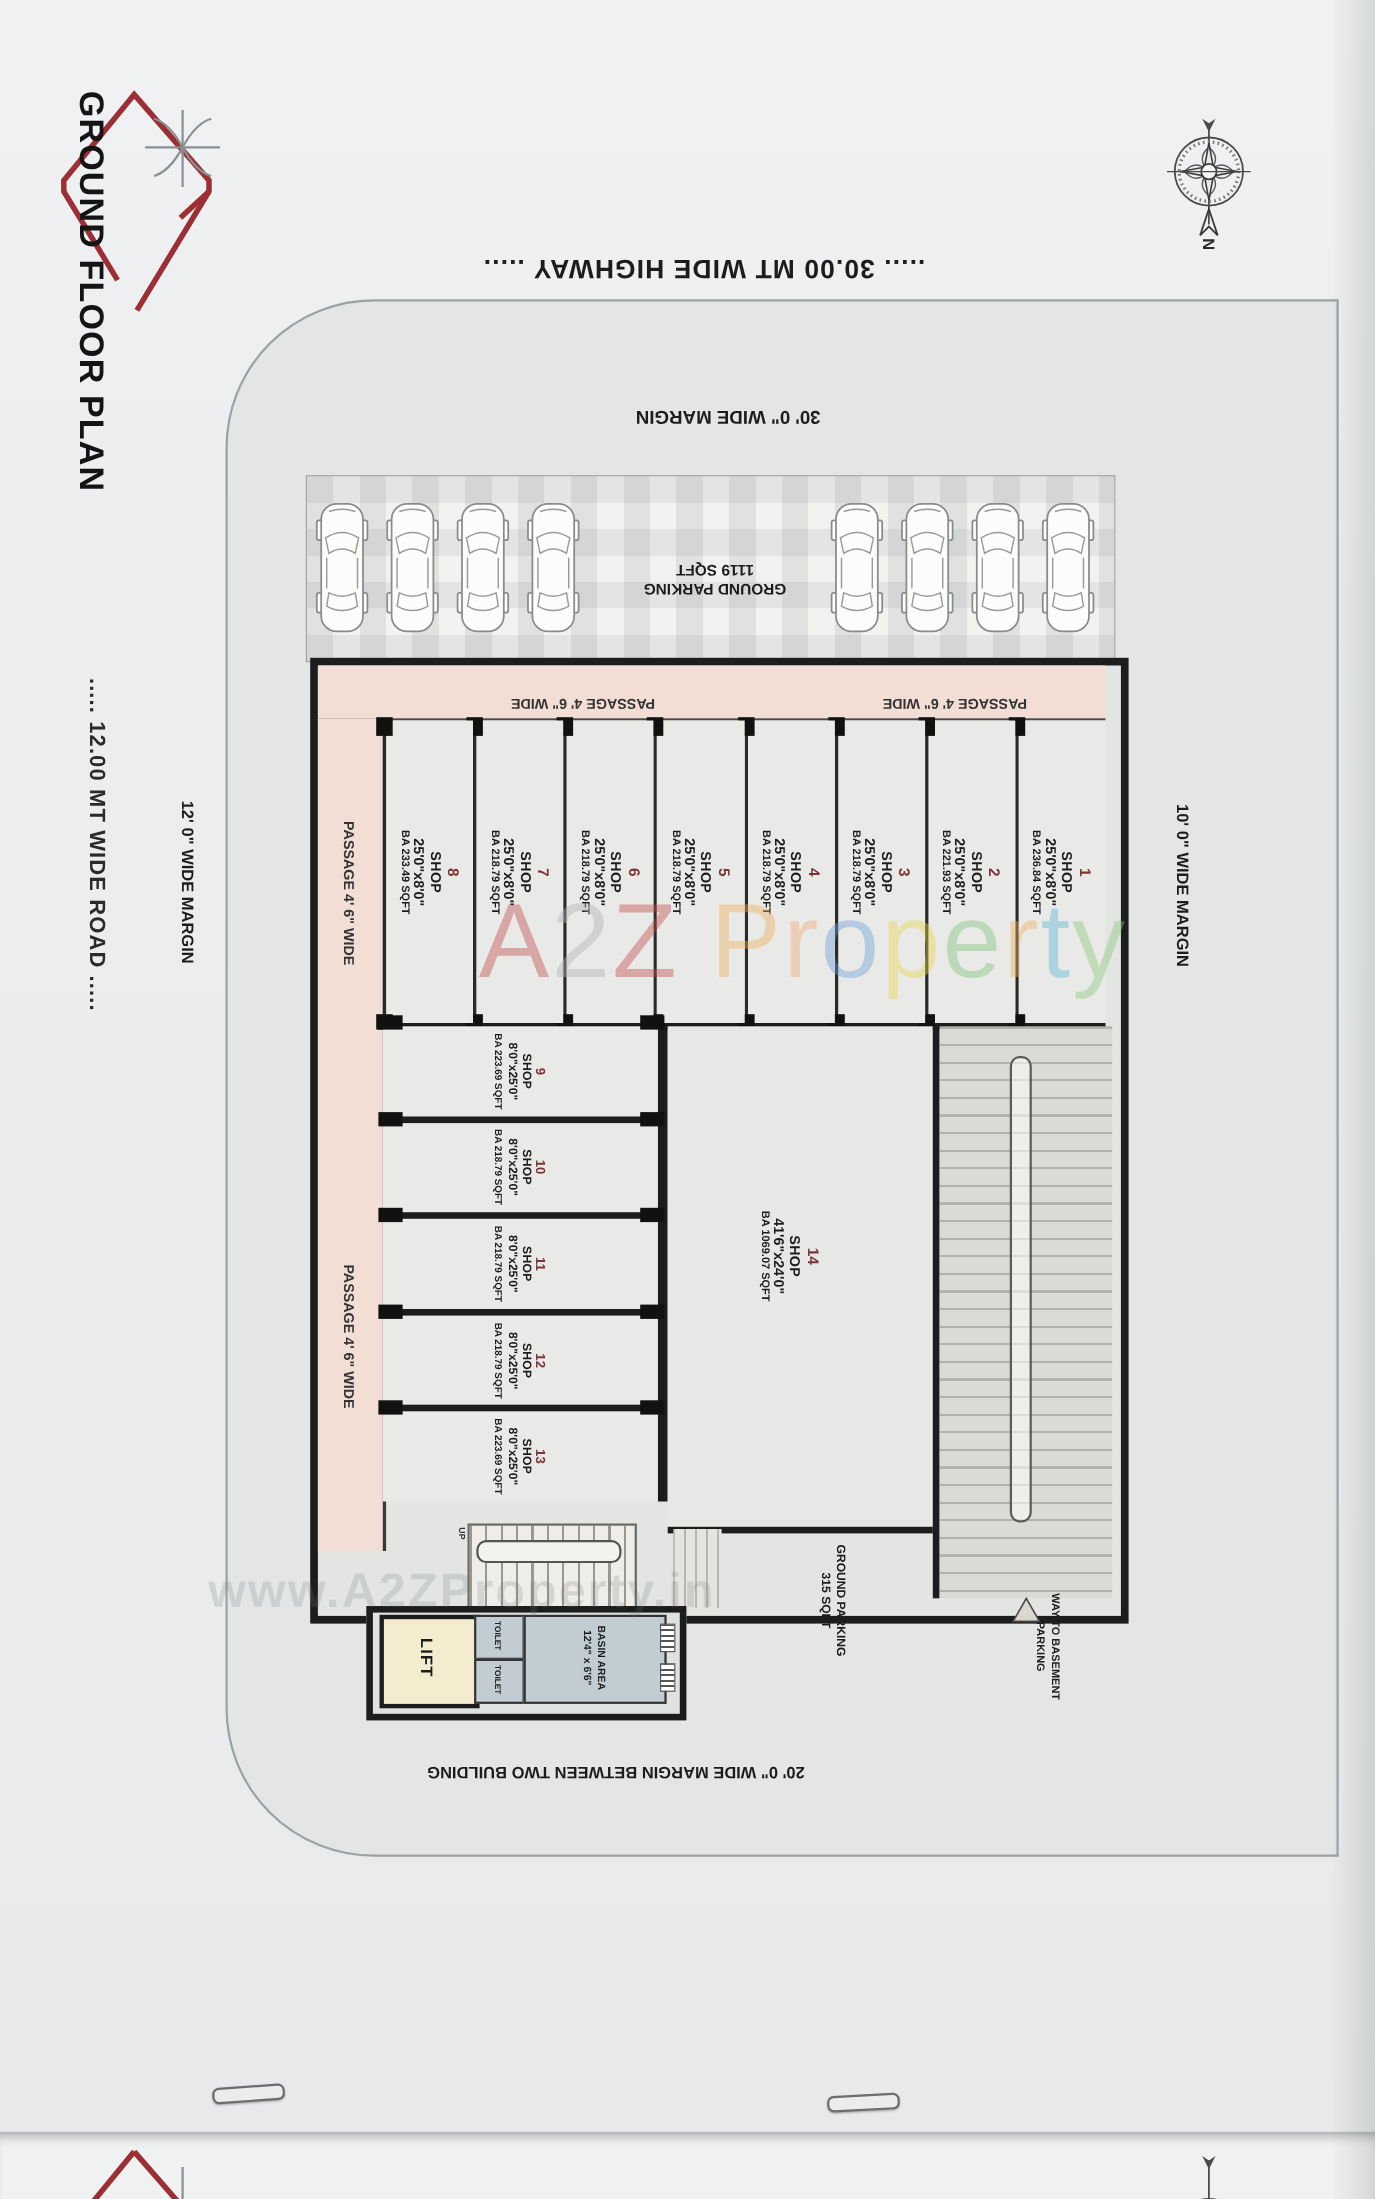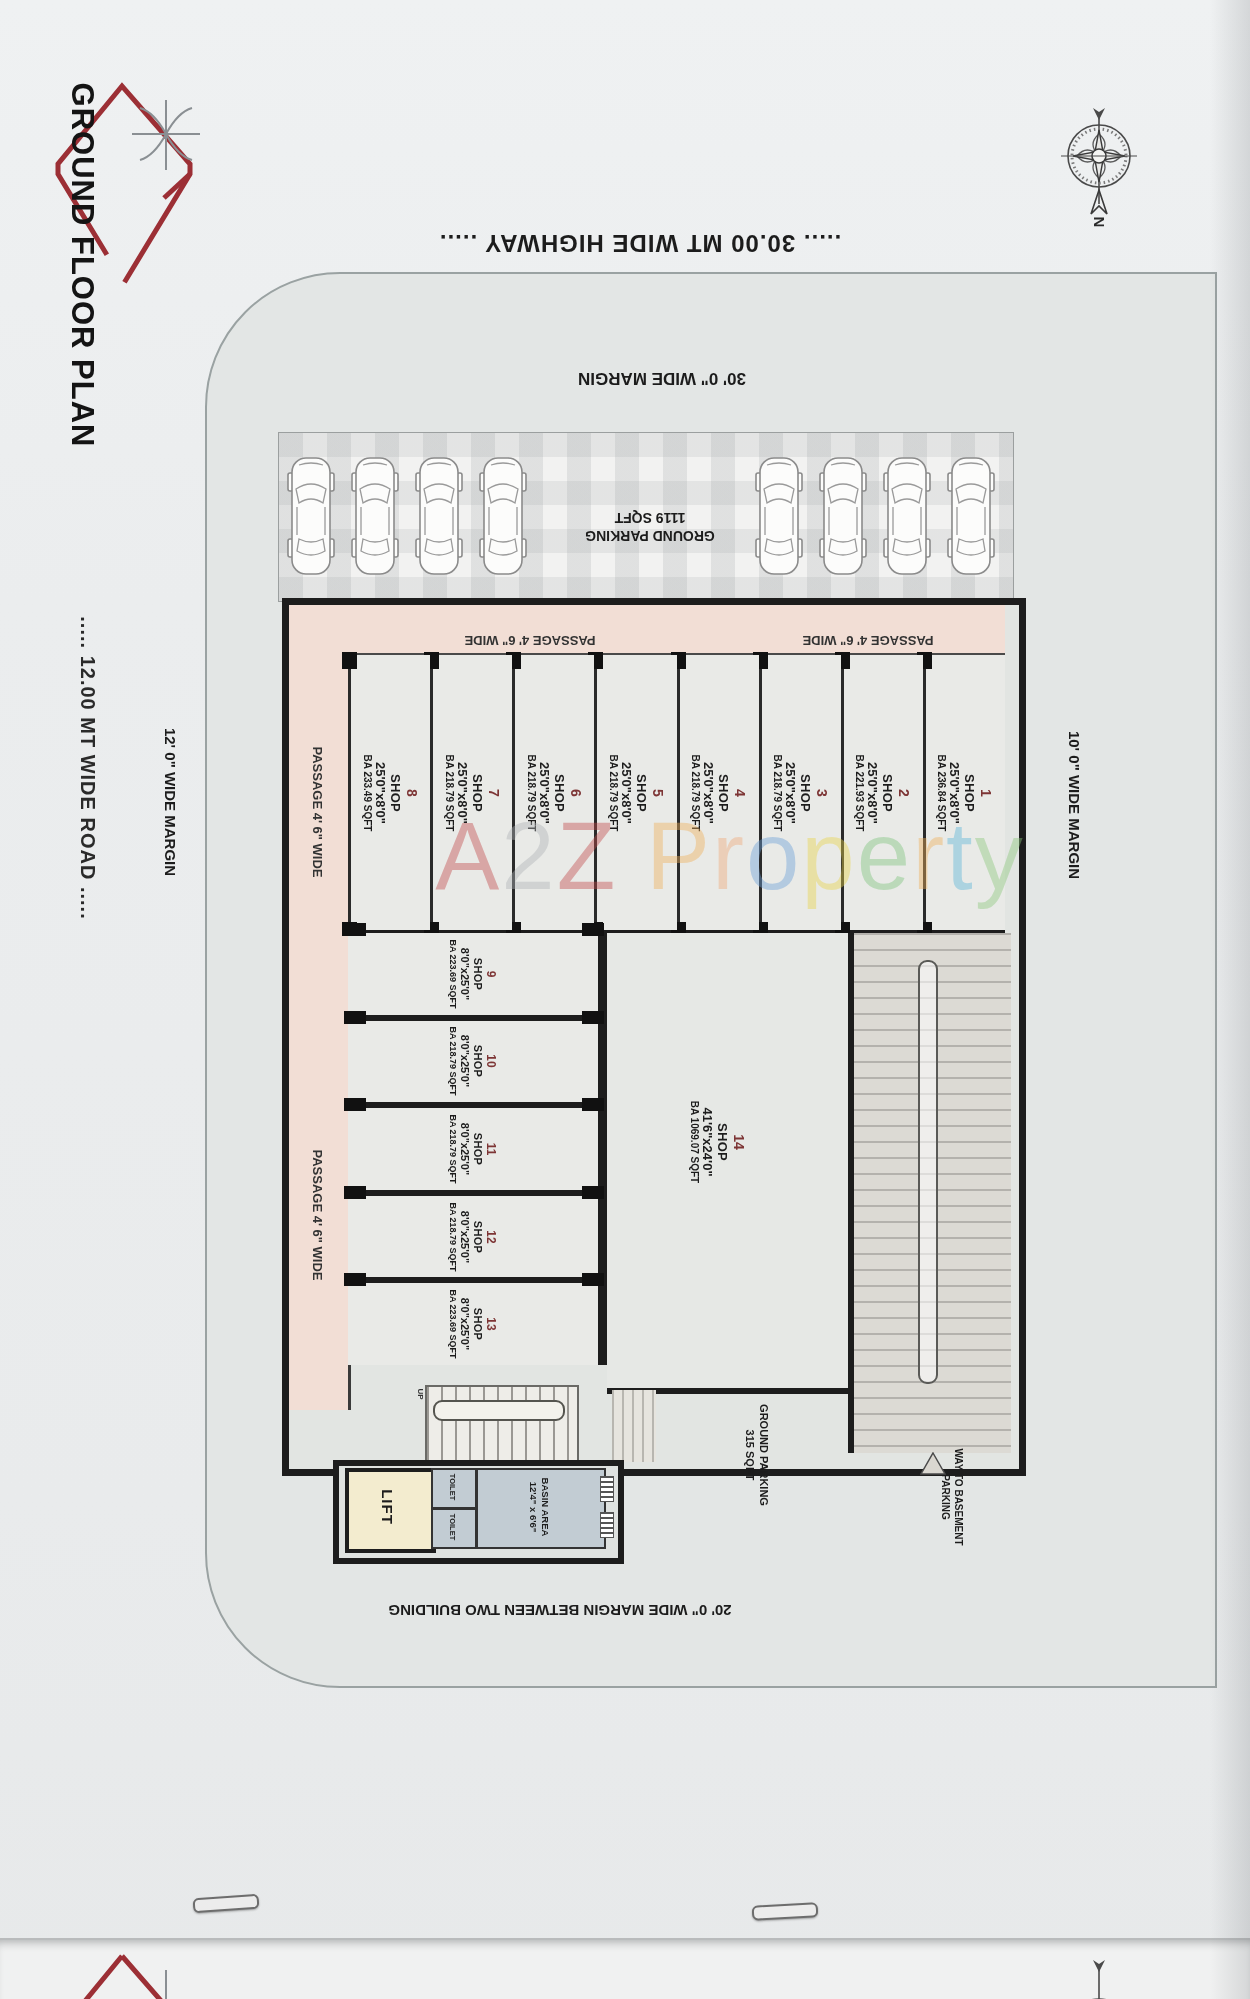--- a/index.html
+++ b/index.html
@@ -312,20 +312,21 @@
   </div>
   <svg class="abs" style="left:920px;top:1452px;" width="26" height="24" viewBox="0 0 26 24">
     <polygon points="13,1 25,22 1,22" fill="#dad7d0" stroke="#4a4a4a" stroke-width="1.5"></polygon>
   </svg>
   <div id="waytxt" class="vlabel">
     <div>WAY TO BASEMENT</div>
     <div>PARKING</div>
   </div>
 
   <div id="wm" class="hlabel"><span style="color: rgb(194, 75, 75);">A</span><span style="color: rgb(174, 178, 182);">2</span><span style="color: rgb(194, 75, 75);">Z</span><span>&nbsp;</span><span style="color: rgb(240, 176, 90);">P</span><span style="color: rgb(240, 168, 120);">r</span><span style="color: rgb(106, 159, 216);">o</span><span style="color: rgb(232, 212, 74);">p</span><span style="color: rgb(124, 196, 124);">e</span><span style="color: rgb(240, 176, 90);">r</span><span style="color: rgb(90, 180, 216);">t</span><span style="color: rgb(140, 200, 124);">y</span></div>
+  <div id="wm-url" class="hlabel">www.A2ZProperty.in</div>
 
   <div class="staple" style="left:193px;top:1896px;transform:rotate(-4deg);"></div>
   <div class="staple" style="left:752px;top:1904px;transform:rotate(-3deg);"></div>
 
   <div id="next-page">
     <svg class="abs" style="left:44px;top:8px;" width="160" height="120" viewBox="0 0 160 120">
       <path d="M78 8 L146 86 M78 8 L14 86" fill="none" stroke="#9c2f35" stroke-width="5"></path>
       <g stroke="#8a8f93" stroke-width="2" fill="none">
         <path d="M122 22 L122 92"></path>
           <path d="M88 56 L156 56"></path>

